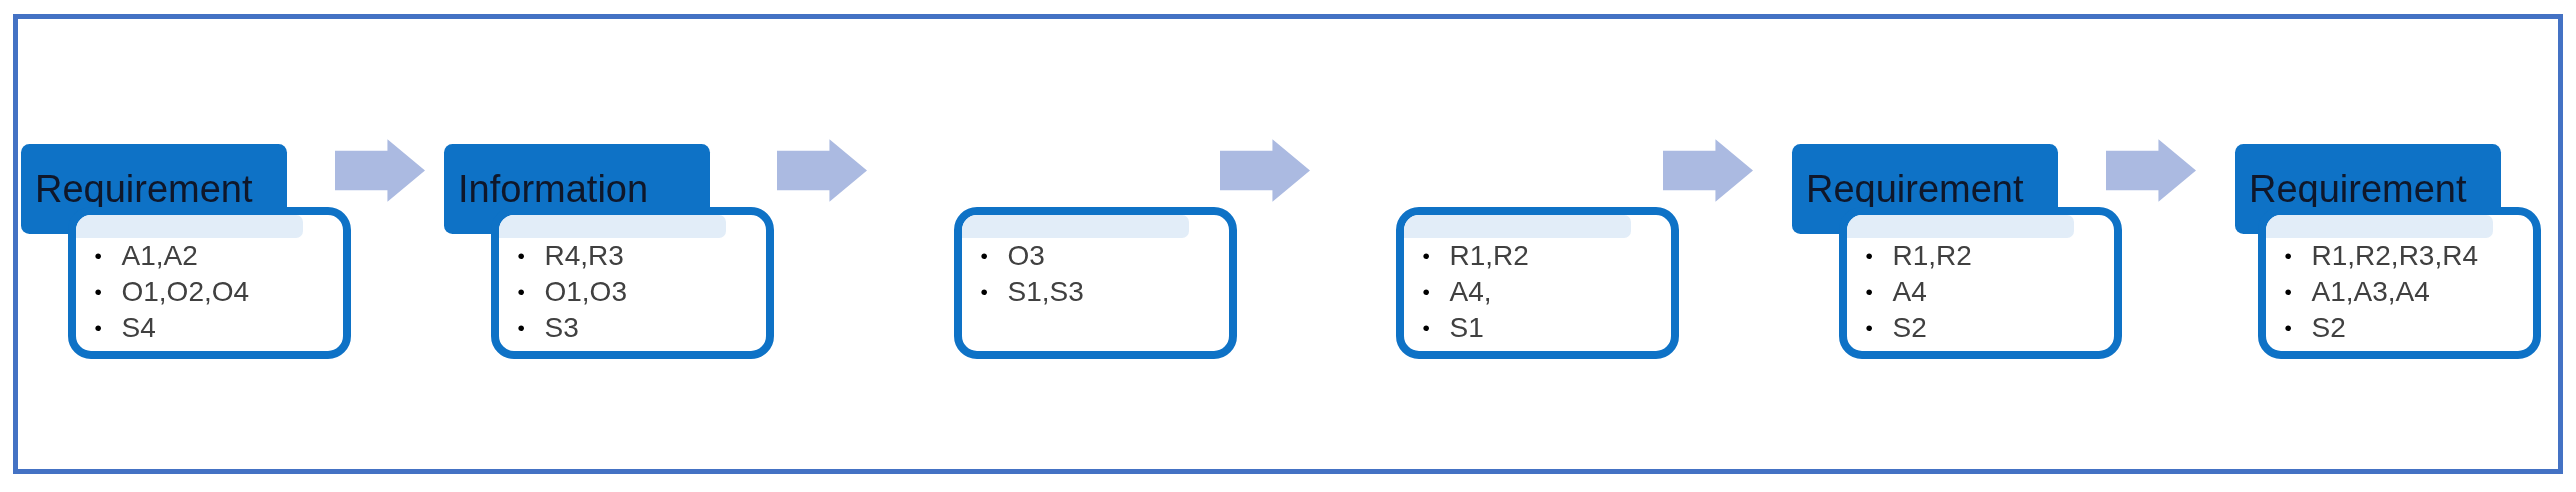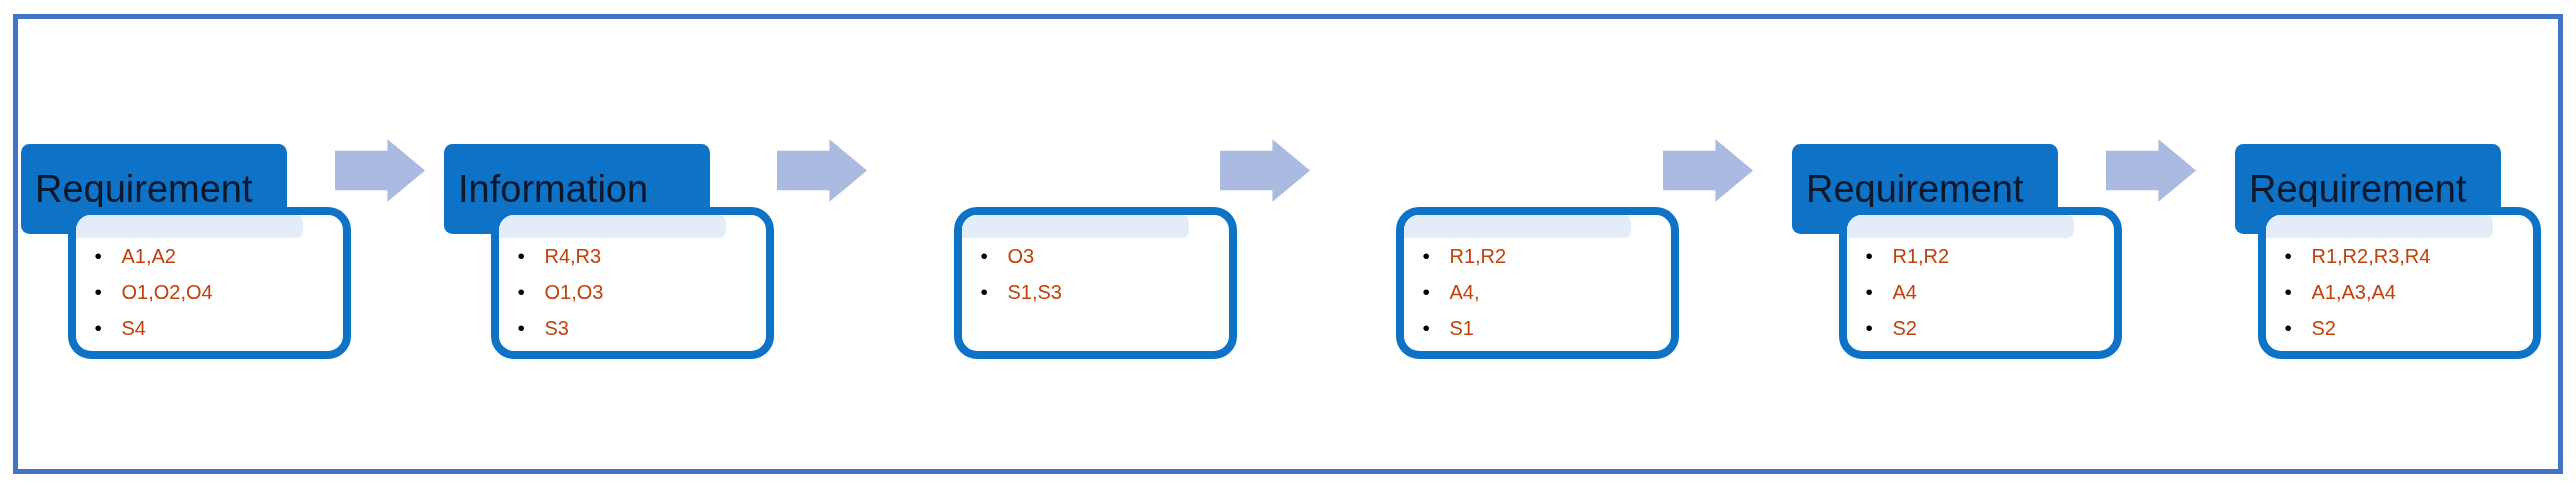--- a/index.html
+++ b/index.html
@@ -73,22 +73,22 @@
     align-items: center;
     height: 36px;
   }
   .dot {
     font-size: 21px;
     color: #000000;
     width: 15.6px;
     flex: 0 0 15.6px;
   }
   .btxt {
-    font-size: 20px;
-    color: #c2410c;
+    font-size: 28px;
+    color: #404040;
     white-space: nowrap;
     margin-left: 11.4px;
   }
   .arrow {
     position: absolute;
     top: 139px;
   }
   .arrow-shape { fill: #ABBAE1; }
 </style>
 </head>

